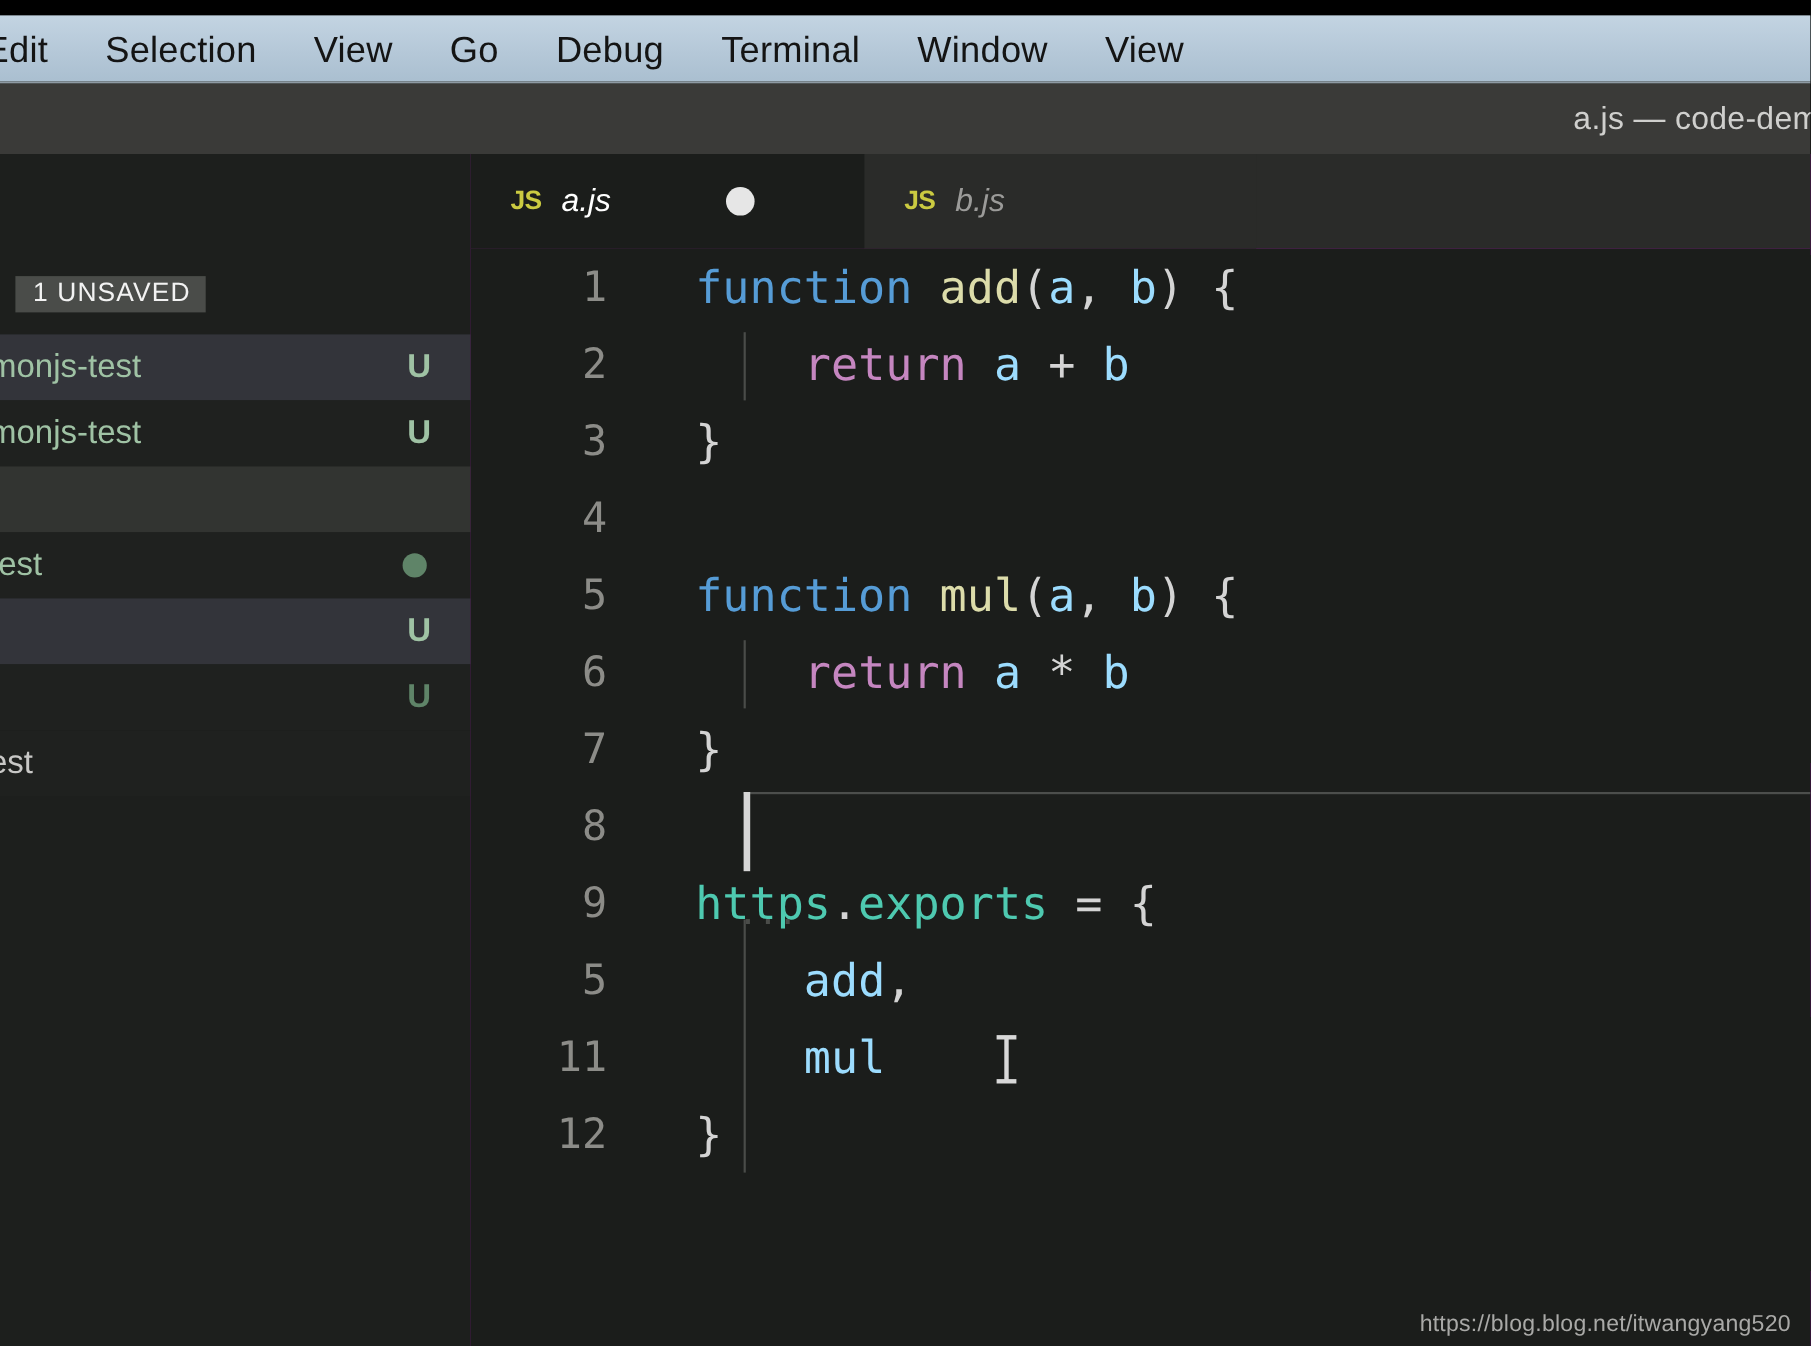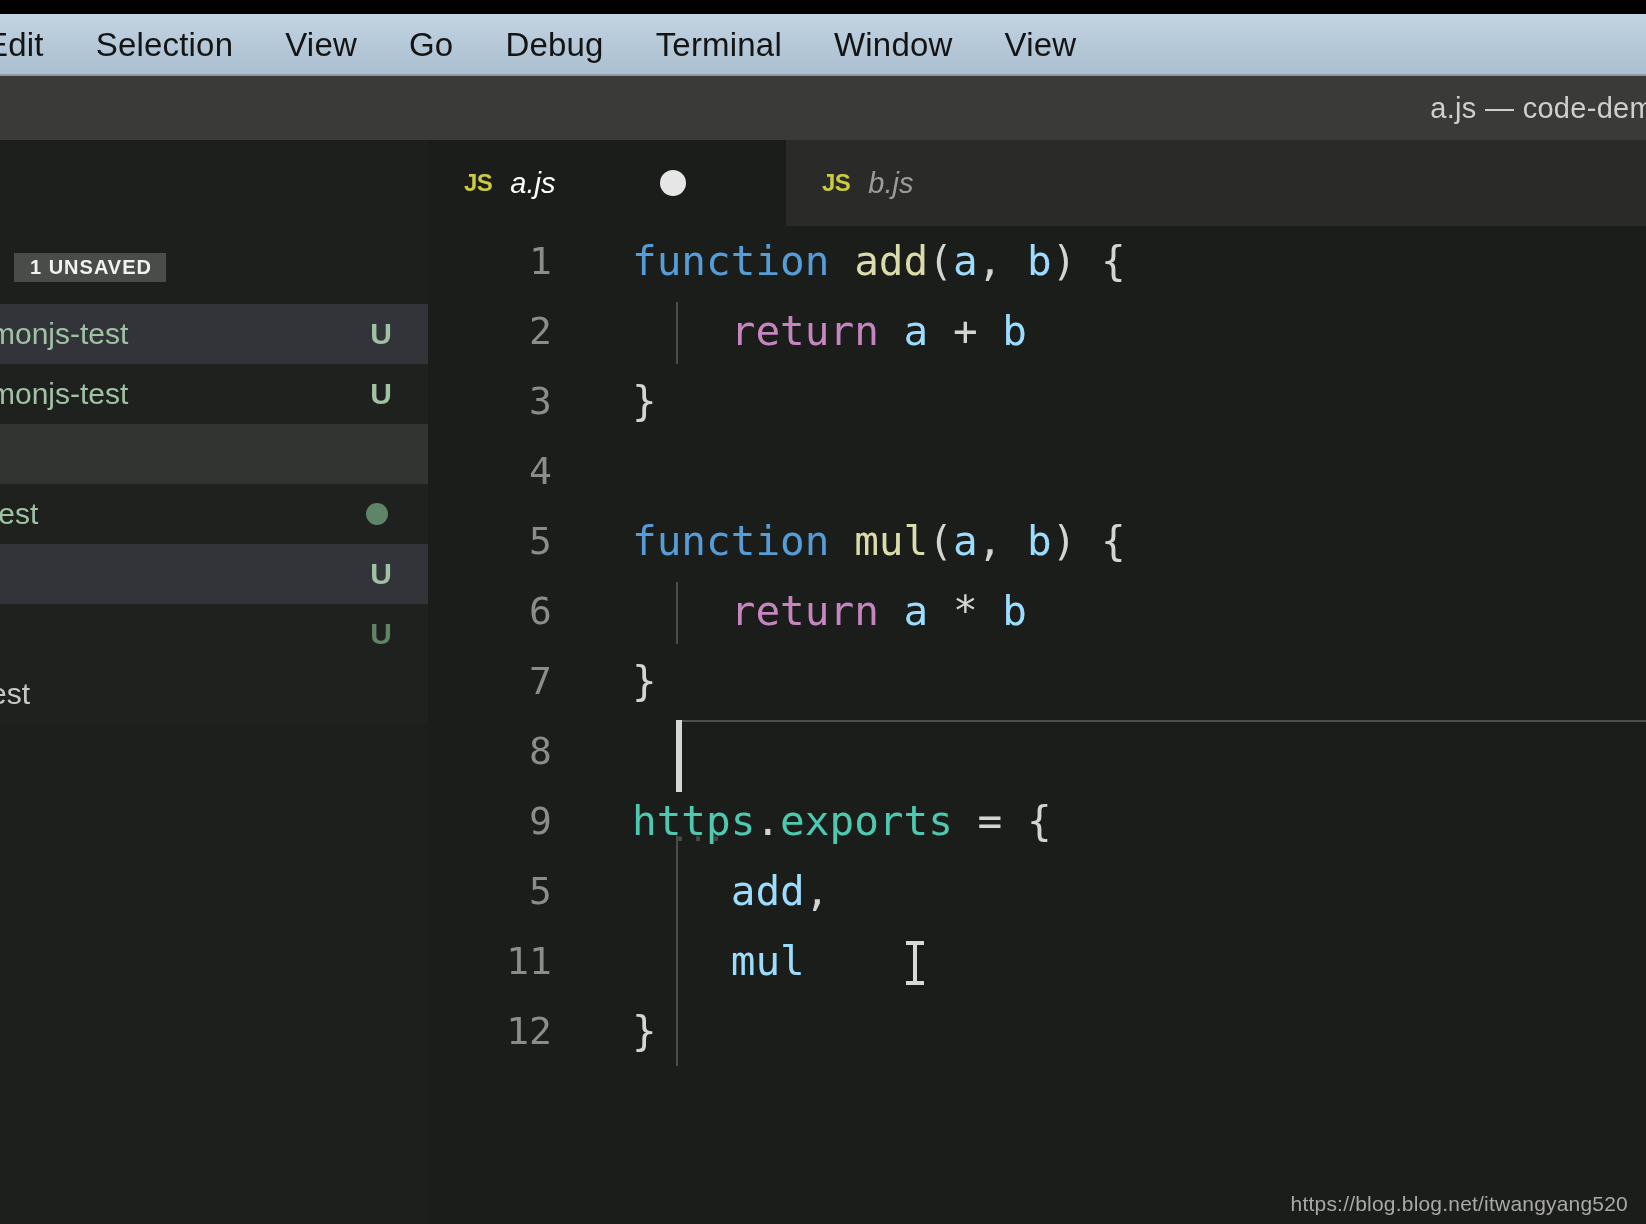--- a/index.html
+++ b/index.html
@@ -45,21 +45,21 @@
   
   .sidebar{
     position:absolute; left:0; top:140px; width:428px; height:1084px;
     background:#1d1f1d; overflow:hidden;
   }
   .badge-row{
     position:absolute; left:0; top:104px; width:428px; height:46px;
     display:flex; align-items:center;
   }
   .badge{
-    background:#4a4c49; color:#f2f2f2; font-size:20px; font-weight:bold;
+    background:#4a4c49; color:#f2f2f2; font-size:24px; font-weight:normal;
     letter-spacing:1px; padding:4px 14px 5px 16px; line-height:1;
     margin-left:14px; white-space:nowrap;
   }
   .srow{
     position:absolute; left:0; width:428px; height:60px;
     display:flex; align-items:center; justify-content:space-between;
   }
   .srow .lbl{
     font-size:30px; white-space:nowrap; padding-left:0px;
     margin-left:-10px; line-height:1;

